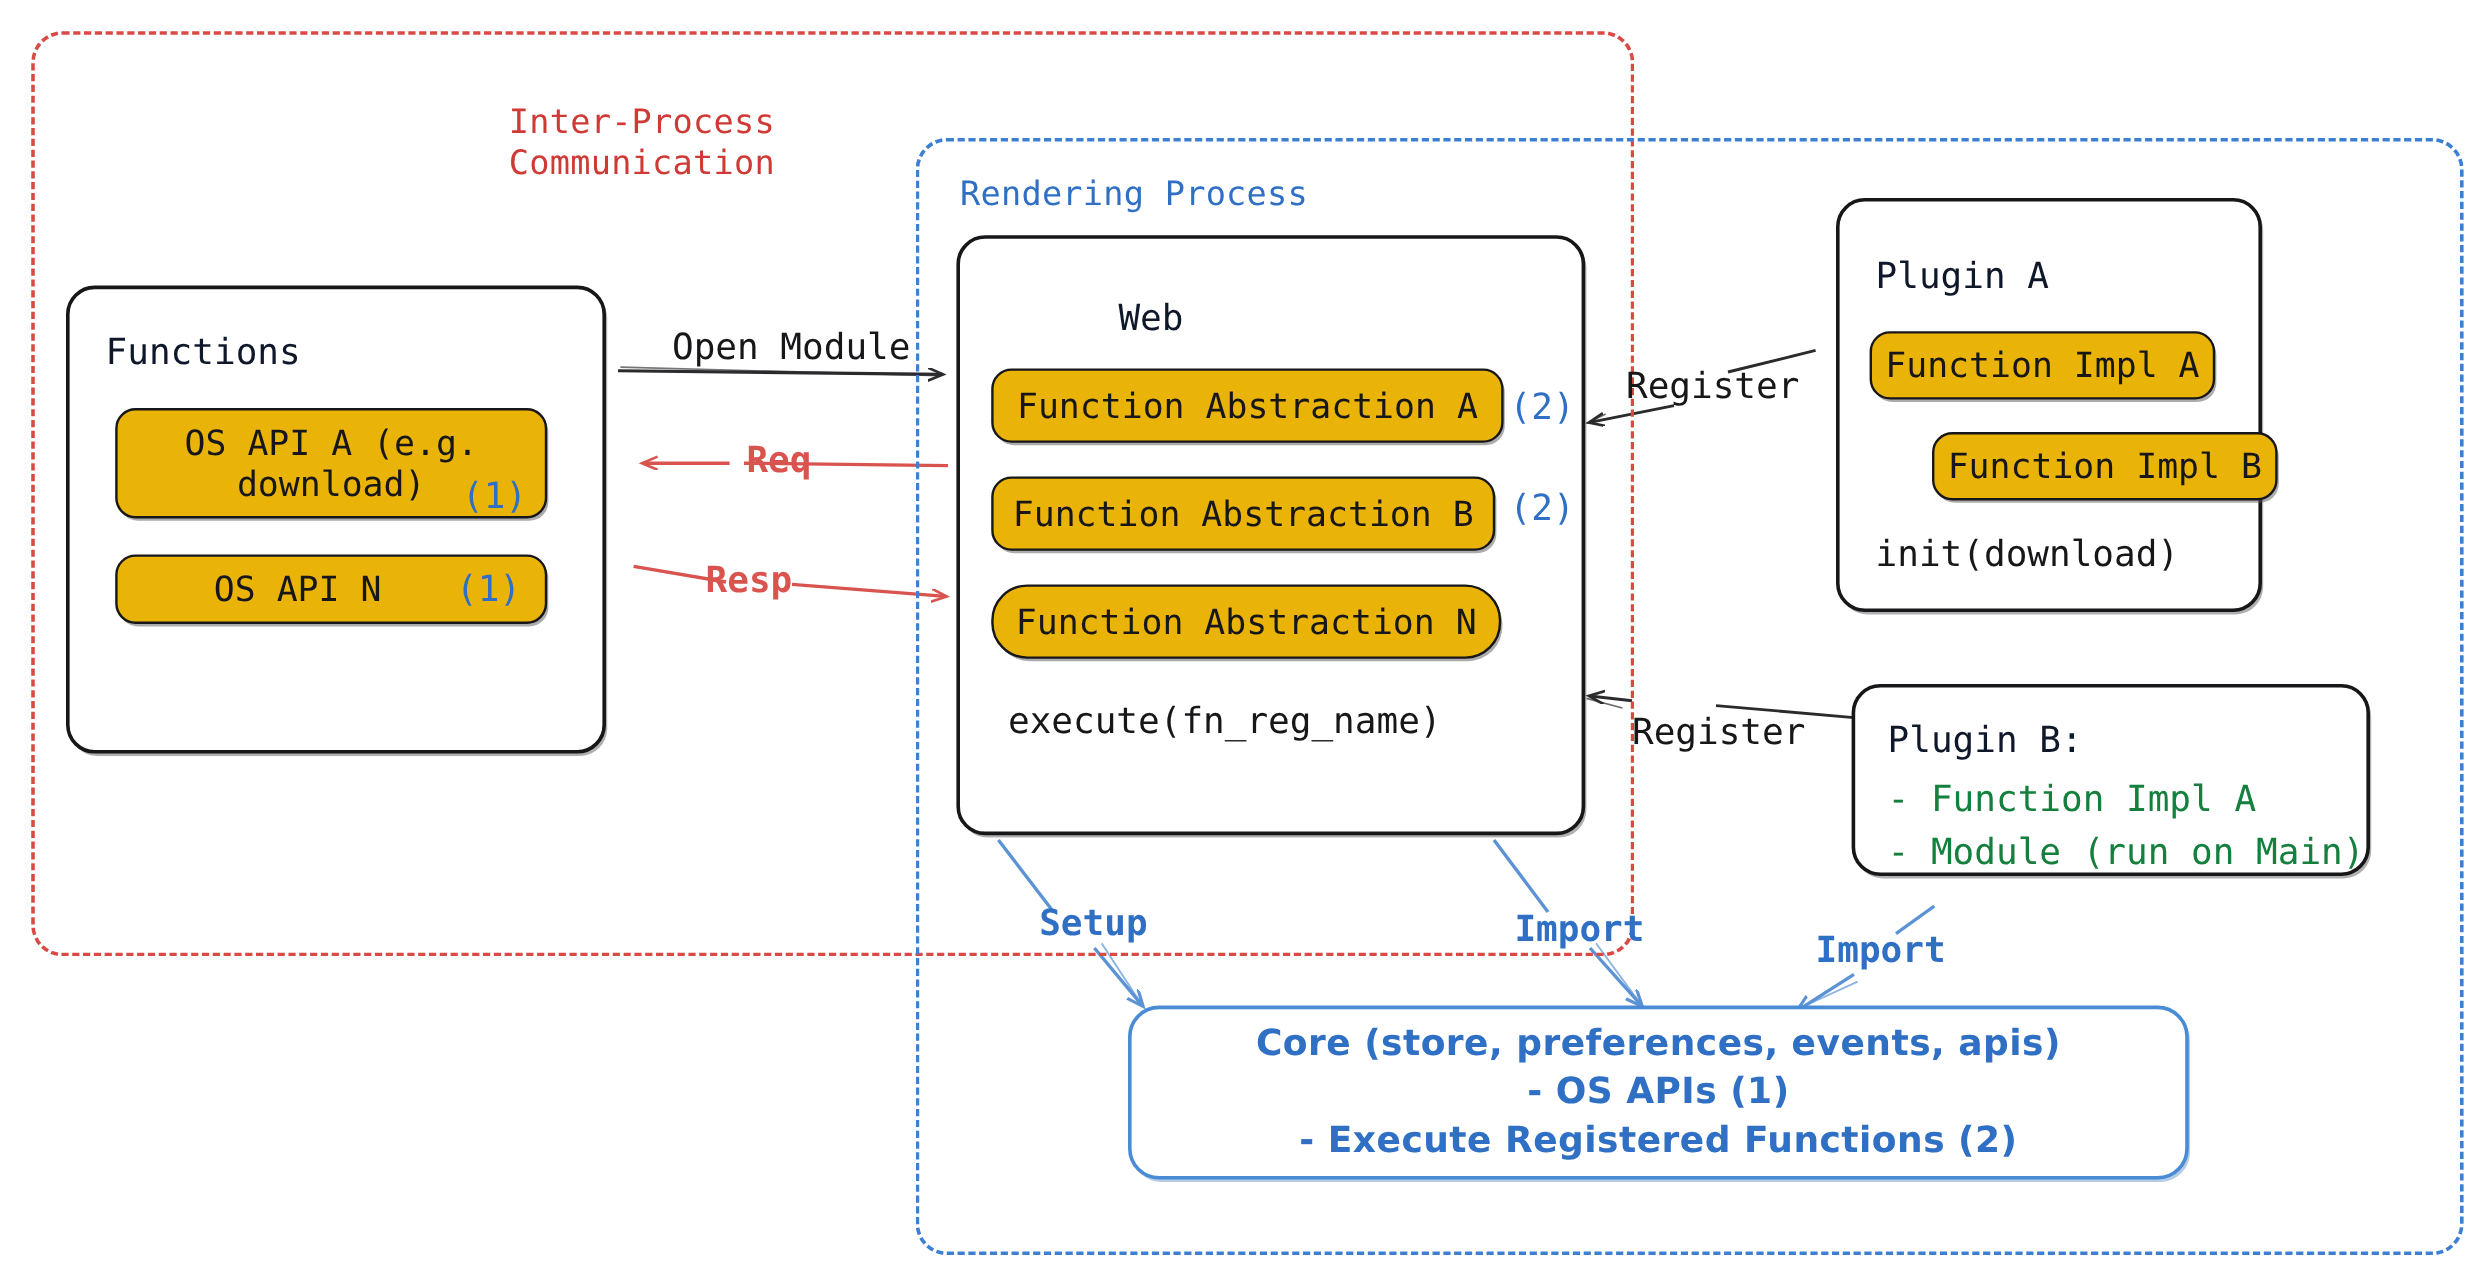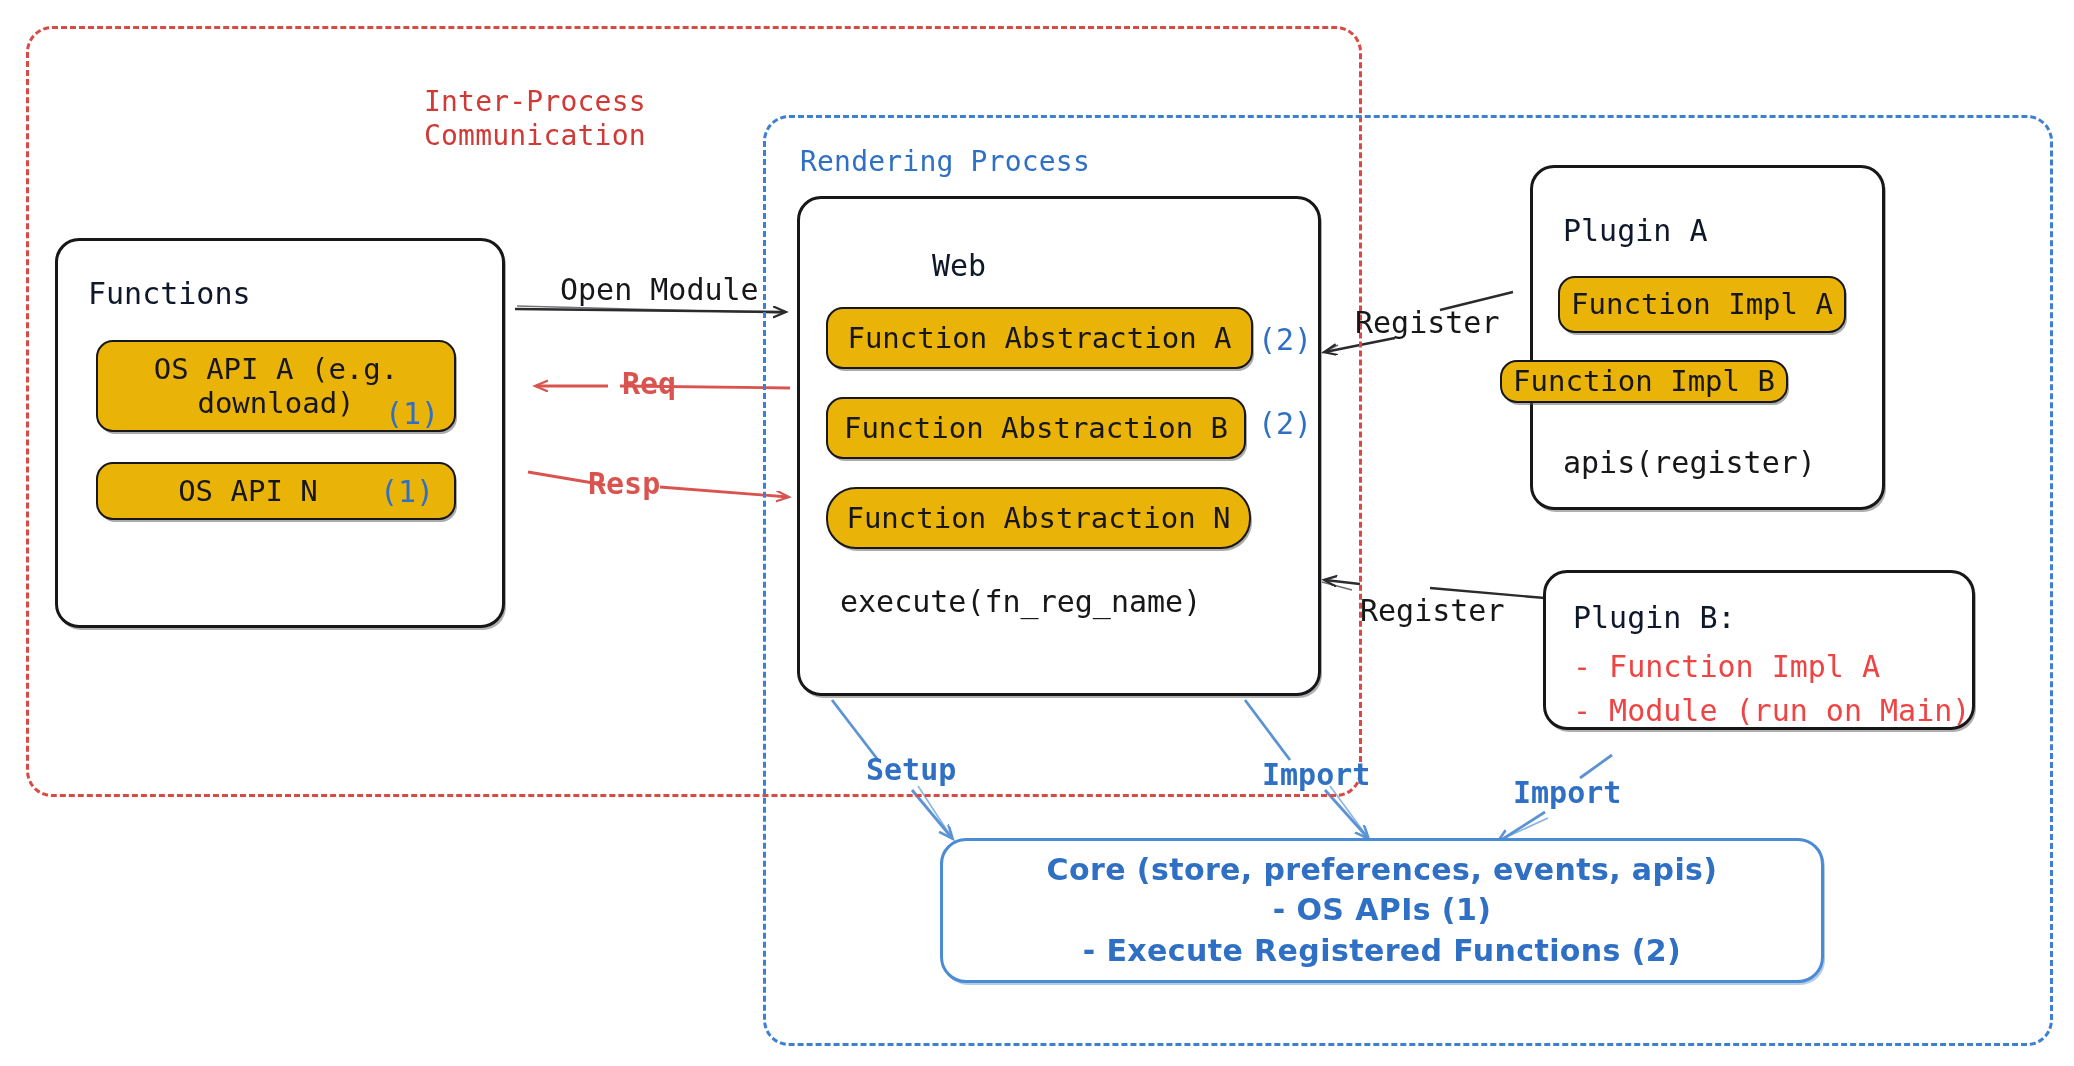--- a/index.html
+++ b/index.html
@@ -114,21 +114,21 @@
     font-weight:bold;
     font-size:30px;
     color:#2f6fc4;
     letter-spacing:.4px;
     line-height:1.34;
     white-space:nowrap;
   }
   .plugin-list{
     position:absolute;
     font-size:30px;
-    color:#ef4444;
+    color:#15803d;
     line-height:1.42;
     white-space:pre-line;
   }
 </style>
 </head>
 <body>
 
 <div id="stage">
 
   <svg id="svg-layer" viewBox="0 0 2074 1066" xmlns="http://www.w3.org/2000/svg">
@@ -233,25 +233,25 @@
   <div class="plain-text" style="left:840px;top:582px;">execute(fn_reg_name)</div>
 
   <div class="node" style="left:1530px;top:165px;width:355px;height:345px;">
   </div>
   <div class="node-title" style="left:1563px;top:213px;">Plugin A</div>
 
   <div class="sub-node" style="left:1558px;top:276px;width:288px;height:57px;">
     <span>Function Impl A</span>
   </div>
 
-  <div class="sub-node" style="left:1500px;top:360px;width:288px;height:43px;">
+  <div class="sub-node" style="left:1610px;top:360px;width:288px;height:57px;">
     <span>Function Impl B</span>
   </div>
 
-  <div class="plain-text" style="left:1563px;top:443px;">apis(register)</div>
+  <div class="plain-text" style="left:1563px;top:443px;">init(download)</div>
 
   <div class="node" style="left:1543px;top:570px;width:432px;height:160px;">
   </div>
   <div class="node-title" style="left:1573px;top:600px;">Plugin B:</div>
   <div class="plugin-list" style="left:1573px;top:646px;">- Function Impl A</div>
   <div class="plugin-list" style="left:1573px;top:690px;">- Module (run on Main)</div>
 
   <div class="core-node" style="left:940px;top:838px;width:884px;height:145px;">
     <div class="core-line">Core (store, preferences, events, apis)</div>
     <div class="core-line">- OS APIs (1)</div>

